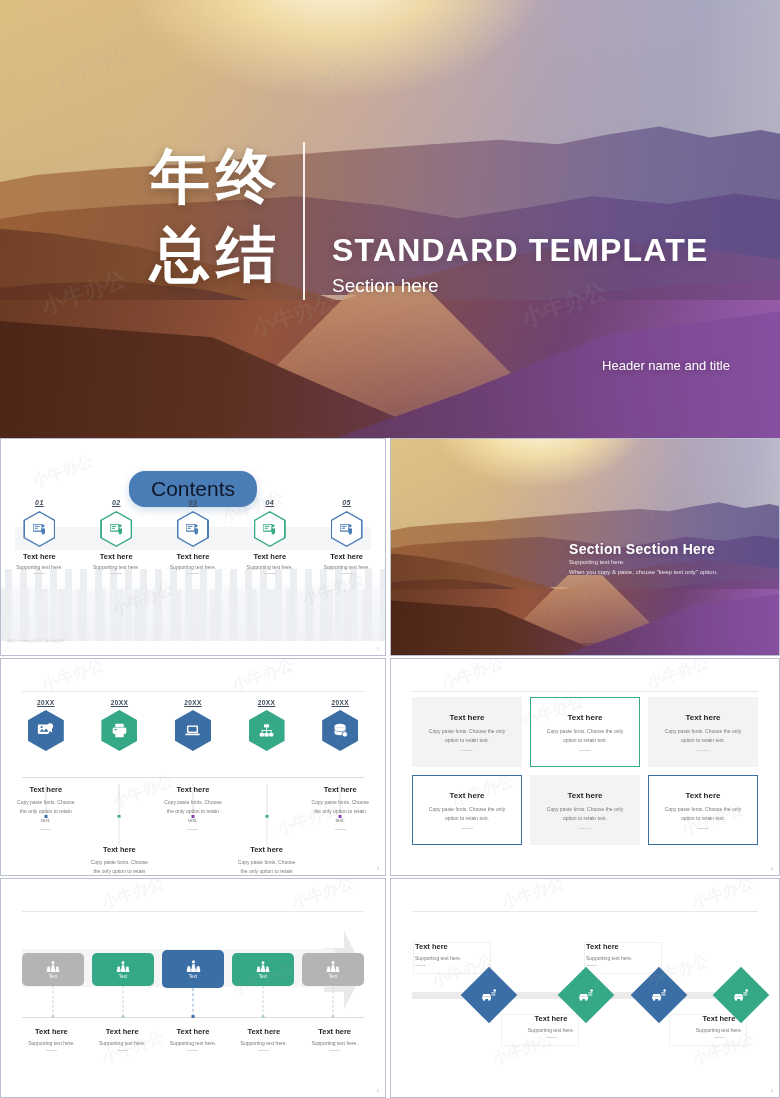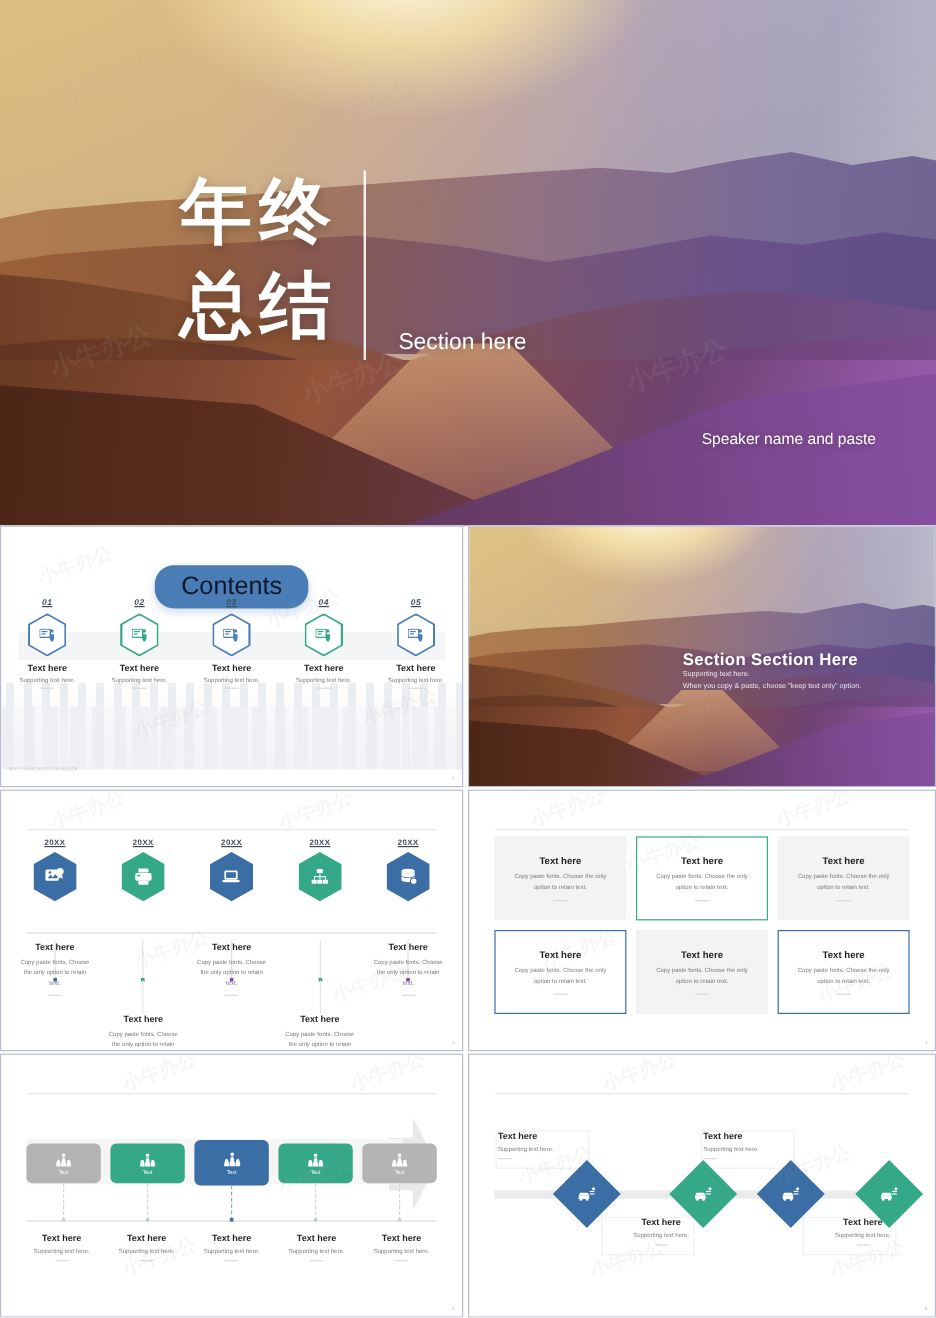--- a/index.html
+++ b/index.html
@@ -225,22 +225,23 @@
     <div class="ridge r1"></div>
     <div class="ridge r2"></div>
     <div class="ridge r3"></div>
     <div class="ridge r4"></div>
     <div class="valley"></div>
     <div class="valley-dark"></div>
     <div class="valley-purple"></div>
 
     <div class="hero-cn">年终总结</div>
     <div class="hero-rule"></div>
+    <div class="hero-sub1">STANDARD TEMPLATE</div>
     <div class="hero-sub2">Section here</div>
-    <div class="hero-speaker">Speaker name and paste</div>
+    <div class="hero-speaker">Header name and title</div>
 
     <div class="wm" style="left:48px;  top:52px;  font-size:22px;">小牛办公</div>
     <div class="wm" style="left:262px; top:70px;  font-size:22px;">小牛办公</div>
     <div class="wm" style="left:500px; top:52px;  font-size:22px;">小牛办公</div>
     <div class="wm" style="left:40px;  top:278px; font-size:22px;">小牛办公</div>
     <div class="wm" style="left:250px; top:300px; font-size:22px;">小牛办公</div>
     <div class="wm" style="left:520px; top:290px; font-size:22px;">小牛办公</div>
   </div>
 
   <div class="grid">

